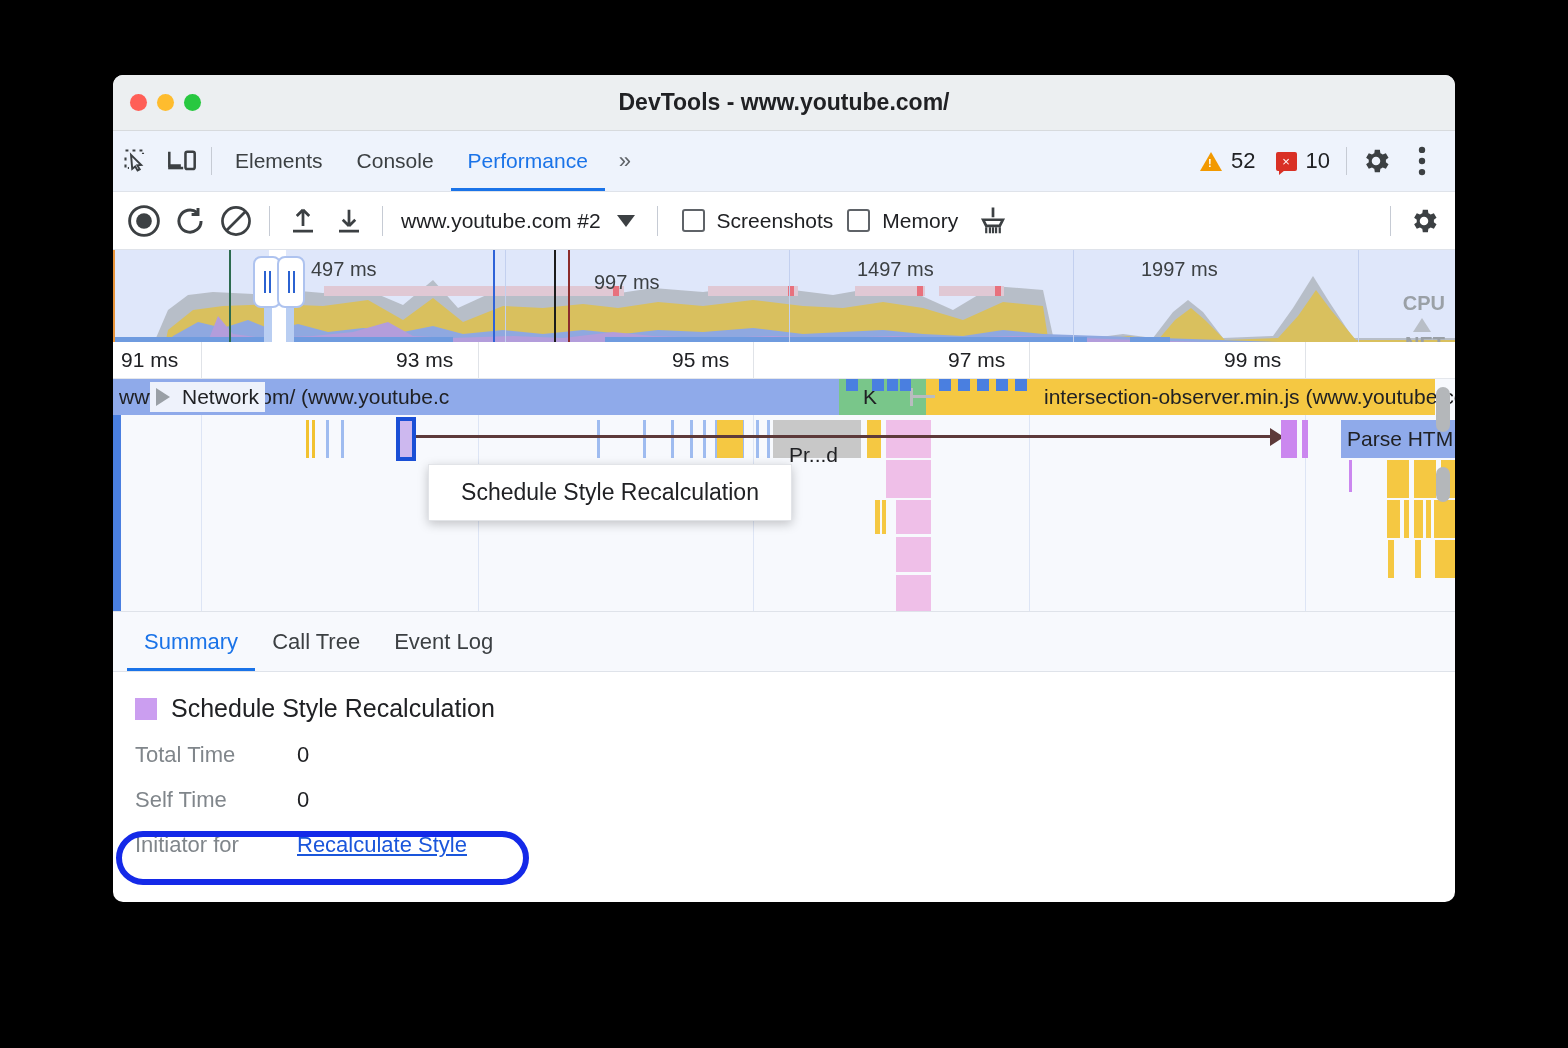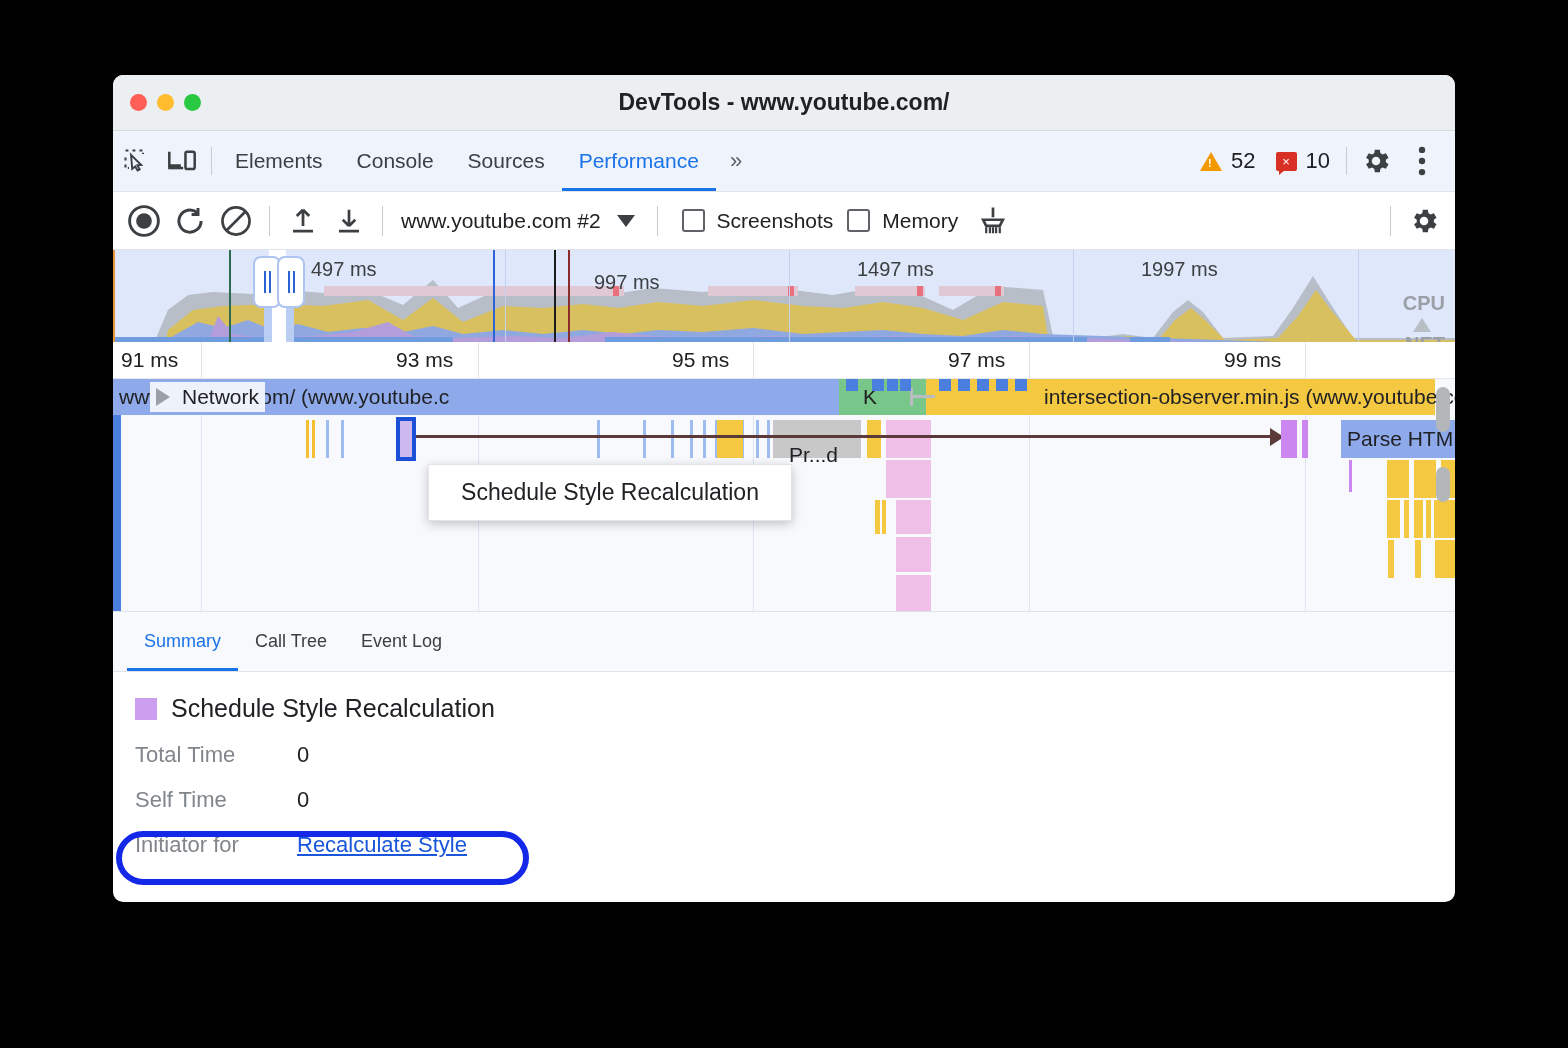--- a/index.html
+++ b/index.html
@@ -102,21 +102,21 @@
   .tooltip{
     position:absolute;background:#fff;border:1px solid #e2e4e8;
     box-shadow:0 3px 10px rgba(0,0,0,.22);
     font-size:23px;color:#202124;display:flex;align-items:center;justify-content:center;
   }
   .sbthumb{position:absolute;right:5px;width:14px;border-radius:7px;background:#b4b7ba;}
   .leftbluebar{position:absolute;left:0;top:0;bottom:0;width:8px;background:#4a7fe0;}
 
   
   .btabs{height:59px;background:#f7f9fd;display:flex;align-items:center;border-top:1px solid #dfe3ea;border-bottom:1px solid #dfe3ea;padding-left:14px;}
-  .btab{height:59px;display:flex;align-items:center;padding:0 17px;font-size:18px;color:#3c4043;position:relative;}
+  .btab{height:59px;display:flex;align-items:center;padding:0 17px;font-size:22px;color:#3c4043;position:relative;}
   .btab.active{color:#1a73e8;}
   .btab.active:after{content:"";position:absolute;left:0;right:0;bottom:0;height:3px;background:#1a73e8;}
 
   
   .details{position:relative;background:#fff;height:213px;padding:22px 0 0 22px;box-sizing:border-box;}
   .dtitle{display:flex;align-items:center;gap:14px;font-size:25px;color:#202124;}
   .swatch{width:22px;height:22px;background:#cb9ef0;}
   .drow{display:flex;align-items:center;font-size:22px;margin-top:19px;}
   .dkey{color:#80868b;width:162px;}
   .dval{color:#202124;}
@@ -153,23 +153,20 @@
         <rect x="16" y="3" width="8" height="15" rx="1.6" stroke="#3c4043" stroke-width="2.2" fill="none"></rect>
       </svg>
     </div>
     <div class="sep"></div>
 
     <div class="tab">
         <span>Elements</span>
       </div>
     <div class="tab">
         <span>Console</span>
-      </div>
-    <div class="tab">
-        <span>Sources</span>
       </div>
     <div class="tab active">
         <span>Performance</span>
       </div>
     <div class="chev">»</div>
 
     <div class="tabbar-right">
       <div class="badge">
         <span class="warn-tri"></span>
         <span>52</span>

